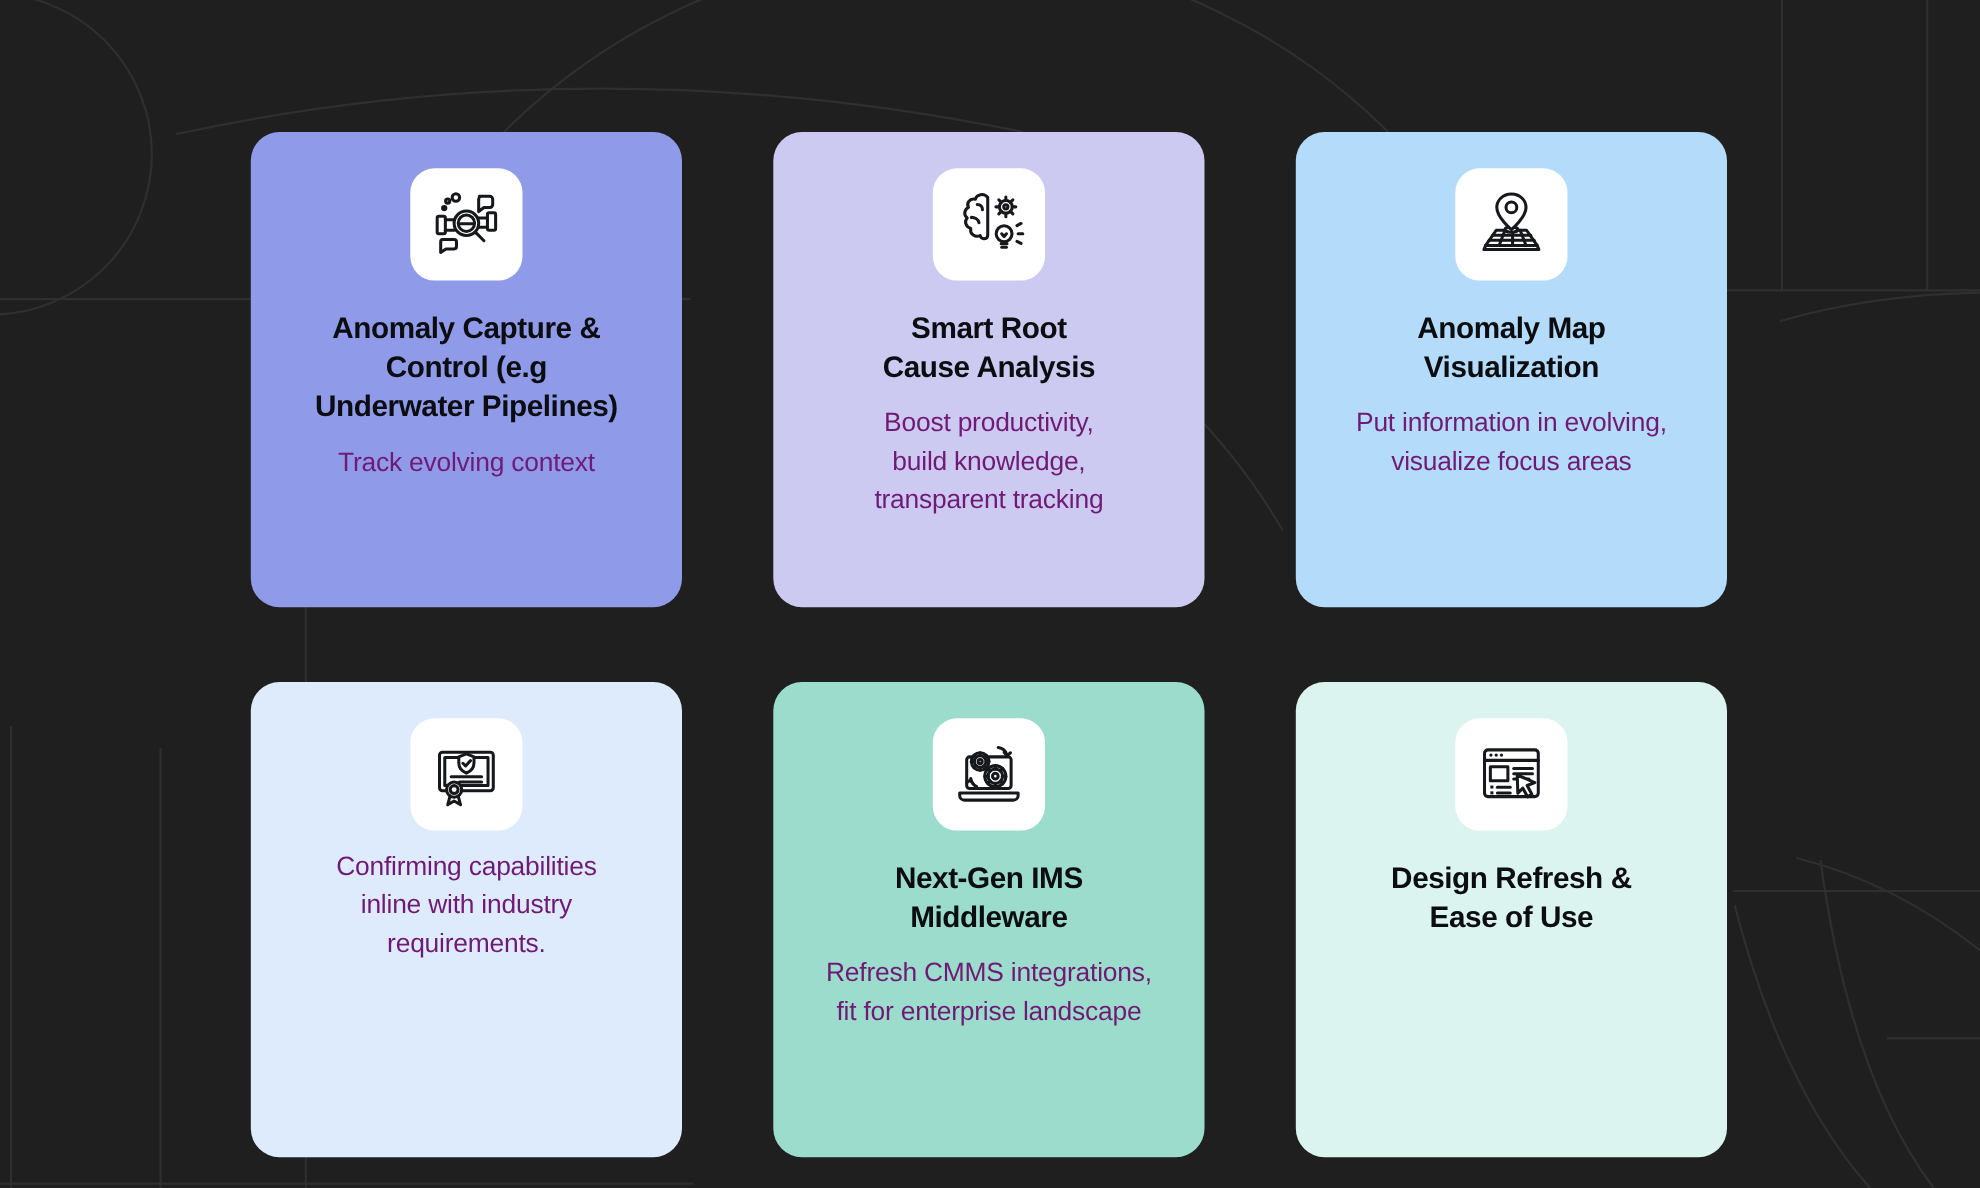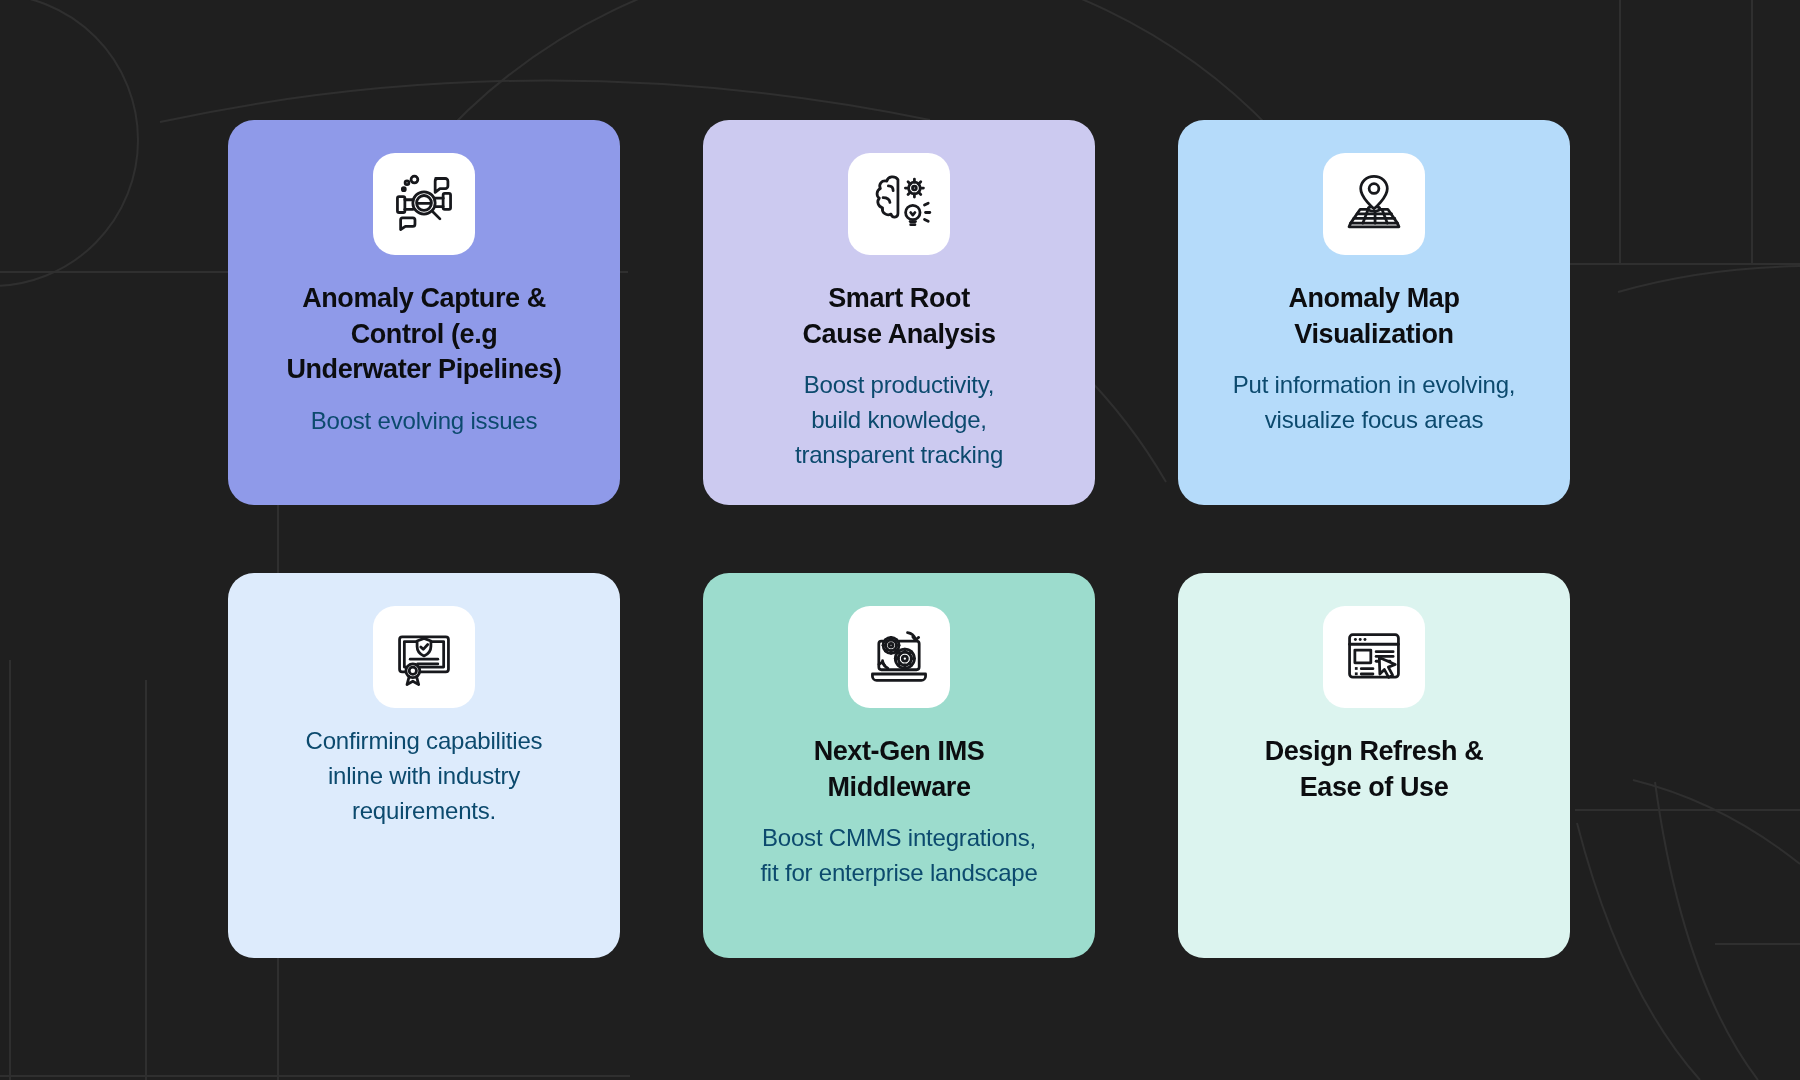--- a/index.html
+++ b/index.html
@@ -9,39 +9,39 @@
     font-family:"Liberation Sans","DejaVu Sans",sans-serif;
   }
   .bg-decor{position:absolute;inset:0;width:1800px;height:1080px;}
   .bg-decor path,.bg-decor circle,.bg-decor line{stroke:#2f2f2f;stroke-width:2;fill:none;}
   .grid{
     position:absolute;left:228px;top:120px;
     display:grid;grid-template-columns:repeat(3,392px);
     grid-column-gap:83px;grid-row-gap:68px;
   }
   .card{
-    width:392px;height:385px;border-radius:26px;
+    width:392px;height:432px;border-radius:26px;
     box-sizing:border-box;padding:33px 20px 0;
     text-align:center;
   }
   .icon-box{
     width:102px;height:102px;margin:0 auto;background:#ffffff;
     border-radius:22px;display:flex;align-items:center;justify-content:center;
   }
   .icon-box svg{width:68px;height:68px;}
   .icon-box svg *{stroke:#17181c;stroke-width:2.6;fill:none;stroke-linecap:round;stroke-linejoin:round;}
   .icon-box svg .fl{fill:#17181c;stroke:none;}
   .icon-box svg .wh{fill:#ffffff;}
   .card-title{
     margin:26px 0 0;font-size:27px;font-weight:bold;line-height:1.32;
     letter-spacing:-0.4px;color:#0c0d10;white-space:pre-line;
   }
   .card-desc{
     margin:16px 0 0;font-size:24px;font-weight:normal;line-height:1.45;
-    color:#0c4a6e;white-space:pre-line;letter-spacing:-0.2px;
+    color:#701a75;white-space:pre-line;letter-spacing:-0.2px;
   }
 </style>
 </head>
 <body>
 
 <svg class="bg-decor" viewBox="0 0 1800 1080" aria-hidden="true">
   <circle cx="-8" cy="140" r="146"></circle>
   <path d="M0 272 H628"></path>
   <path d="M430 150 A570 570 0 0 1 1290 150"></path>
   <path d="M160 122 Q540 40 930 120"></path>
@@ -79,21 +79,21 @@
         <circle class="wh" cx="32" cy="31" r="10.5"></circle>
         <circle cx="32" cy="31" r="7"></circle>
         <path d="M26 31.5 h12"></path>
         <path d="M40.5 39.5 L47 46" stroke-width="4.2"></path>
         <path d="M11.5 45 h10 a2 2 0 0 1 2 2 v4 a2 2 0 0 1 -2 2 h-7 l-4.5 3 v-9 a2 2 0 0 1 1.5 -2 z"></path>
       </svg>
     </div>
     <h2 class="card-title">Anomaly Capture &amp;
 Control (e.g
 Underwater Pipelines)</h2>
-    <p class="card-desc">Boost evolving issues</p>
+    <p class="card-desc">Track evolving context</p>
   </section>
 
   <section class="card" style="background-color: rgb(204, 202, 240);">
     <div class="icon-box">
       <svg viewBox="0 0 64 64">
         <path d="M31 9 C28 5 21.5 6 20.5 10.5 C15.5 9.5 12.5 13.5 14.5 17.5 C10.5 19.5 10.5 24.5 13.5 26.5 C10.5 29.5 12.5 34.5 16.5 35.5 C15.5 40.5 20.5 43.5 24.5 41.5 C25.5 45.5 31 45 31 41 Z"></path>
         <path d="M22 15 c3 0 4.5 2 4.5 4.5"></path>
         <path d="M17 26 c3 0 6 1.5 6.5 4.5"></path>
         <circle cx="46.5" cy="17" r="5.5"></circle>
         <circle cx="46.5" cy="17" r="1.8"></circle>
@@ -189,21 +189,21 @@
         <path d="M28.5 33.5 h3"></path>
           <path d="M43.5 33.5 h3"></path>
         <path d="M31.1 27.1 l2.1 2.1"></path>
           <path d="M41.8 37.8 l2.1 2.1"></path>
         <path d="M31.1 39.9 l2.1 -2.1"></path>
           <path d="M41.8 29.2 l2.1 -2.1"></path>
       </svg>
     </div>
     <h2 class="card-title">Next-Gen IMS
 Middleware</h2>
-    <p class="card-desc">Boost CMMS integrations,
+    <p class="card-desc">Refresh CMMS integrations,
 fit for enterprise landscape</p>
   </section>
 
   <section class="card" style="background-color: rgb(220, 244, 239);">
     <div class="icon-box">
       <svg viewBox="0 0 64 64">
         <rect x="9" y="11" width="46" height="40" rx="3"></rect>
         <path d="M9 20 H55"></path>
         <circle class="fl" cx="14.5" cy="15.5" r="1.4"></circle>
         <circle class="fl" cx="19" cy="15.5" r="1.4"></circle>

